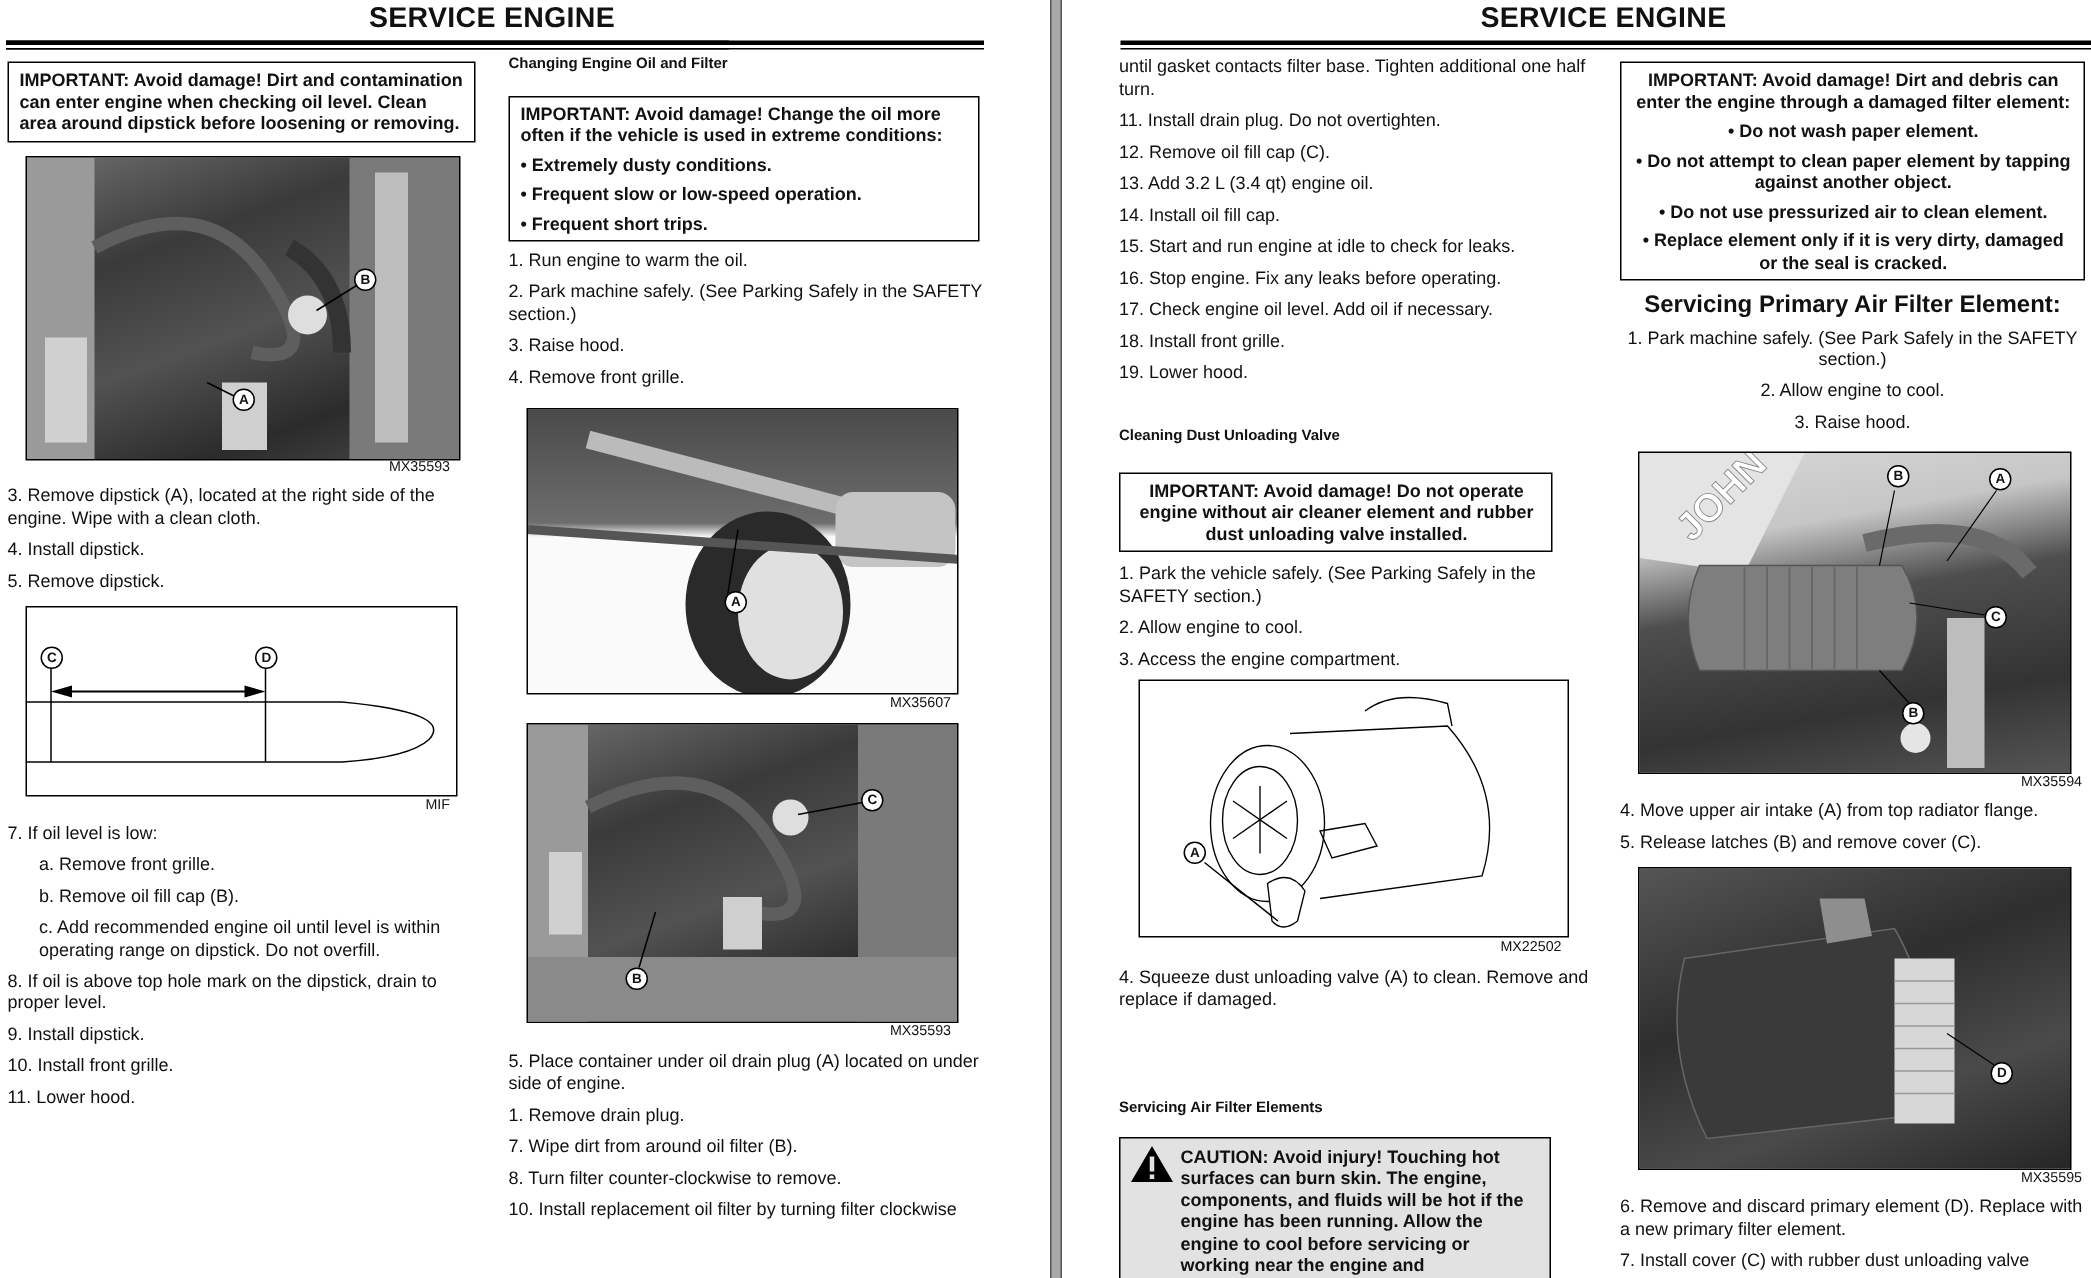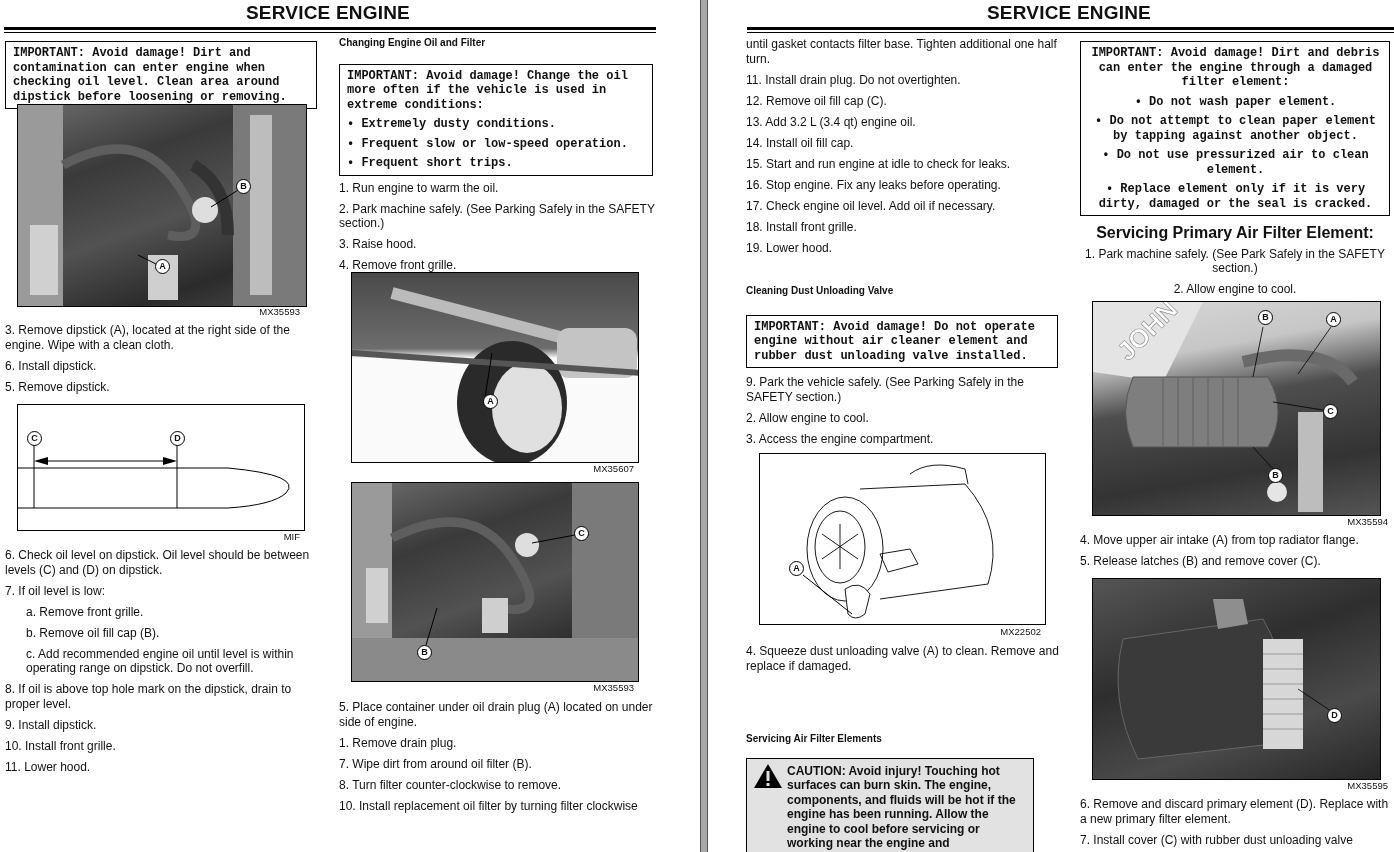--- a/index.html
+++ b/index.html
@@ -8,21 +8,21 @@
   #page-left { left:0; width:700px; }
   #page-right { left:708px; width:686px; }
   .gutter { position:absolute; left:700px; top:0; width:8px; height:852px; background:#a9a9a9; border-left:1px solid #555; border-right:1px solid #555; box-sizing:border-box; }
   .title { position:absolute; top:2px; font-weight:bold; font-size:19px; text-align:center; letter-spacing:0.2px; }
   .rule { position:absolute; height:2px; border-top:3px solid #000; border-bottom:1px solid #000; }
   .rule::after { content:""; display:block; height:2px; }
   .col { position:absolute; font-size:12px; line-height:14.5px; }
   .col p { margin:0 0 6.5px 0; }
   .col p.sub { padding-left:21px; }
   .box { border:1px solid #000; padding:4px 6px 4px 7px; font-weight:bold; font-size:12px; line-height:14.5px; box-sizing:border-box; }
-  .box p { margin:0 0 5px 0;font-family:Liberation Mono, monospace; }
+  .box p { margin:0 0 5px 0; }
   .box p:last-child { margin-bottom:0; }
   .caution { background:#e2e2e2; position:relative; padding:5px 6px 5px 10px; }
   .caution .warn { position:absolute; left:6px; top:4px; width:30px; height:26px; }
   .caution .ctext { display:block; padding-left:30px; text-indent:0; }
   h2.head { margin:0; font-size:10px; font-weight:bold; }
   h3.sub { margin:0 0 6px 0; font-size:16px; font-weight:bold; }
   .fig { position:absolute; border:1px solid #000; box-sizing:border-box; overflow:hidden; }
   .photo { background:linear-gradient(160deg,#6e6e6e 0%,#3a3a3a 30%,#525252 55%,#2b2b2b 80%,#4a4a4a 100%); }
   .figcap { position:absolute; font-size:9.5px; text-align:right; }
   .callout { position:absolute; width:13px; height:13px; border:1px solid #000; border-radius:50%; background:#fff; font-size:9px; font-weight:bold; line-height:13px; text-align:center; }
@@ -55,42 +55,41 @@
       <line x1="193" y1="102" x2="225" y2="82" stroke="#000" stroke-width="1"></line>
       <line x1="120" y1="150" x2="140" y2="160" stroke="#000" stroke-width="1"></line>
     </svg>
     <div class="callout" style="left:218px;top:74px;">B</div>
     <div class="callout" style="left:137px;top:154px;">A</div>
   </div>
   <div class="figcap" style="left:200px;top:306px;width:100px;">MX35593</div>
 
   <div class="col" style="left:5px;top:323px;width:312px;">
     <p>3. Remove dipstick (A), located at the right side of the engine. Wipe with a clean cloth.</p>
-    <p>6. Install dipstick.</p>
+    <p>4. Install dipstick.</p>
     <p>5. Remove dipstick.</p>
   </div>
 
   <div class="fig" style="left:17px;top:404px;width:288px;height:127px;background:#fff;">
     <svg width="288" height="127">
       <line x1="0" y1="63" x2="210" y2="63" stroke="#000" stroke-width="1"></line>
       <line x1="0" y1="103" x2="210" y2="103" stroke="#000" stroke-width="1"></line>
       <path d="M210 63 Q285 70 268 88 Q255 100 210 103" stroke="#000" stroke-width="1" fill="none"></path>
       <line x1="16" y1="40" x2="16" y2="103" stroke="#000" stroke-width="1"></line>
       <line x1="159" y1="40" x2="159" y2="103" stroke="#000" stroke-width="1"></line>
       <line x1="20" y1="56" x2="155" y2="56" stroke="#000" stroke-width="1.2"></line>
       <polygon points="16,56 30,52 30,60" fill="#000"></polygon>
       <polygon points="159,56 145,52 145,60" fill="#000"></polygon>
     </svg>
     <div class="callout" style="left:9px;top:26px;">C</div>
     <div class="callout" style="left:152px;top:26px;">D</div>
   </div>
   <div class="figcap" style="left:200px;top:531px;width:100px;">MIF</div>
 
   <div class="col" style="left:5px;top:548px;width:312px;">
-    <p>6. Check oil level on dipstick. Oil level should be between levels (C) and (D) on dipstick.</p>
     <p>7. If oil level is low:</p>
     <p class="sub">a.  Remove front grille.</p>
     <p class="sub">b.  Remove oil fill cap (B).</p>
     <p class="sub">c.  Add recommended engine oil until level is within operating range on dipstick. Do not overfill.</p>
     <p>8. If oil is above top hole mark on the dipstick, drain to proper level.</p>
     <p>9. Install dipstick.</p>
     <p>10. Install front grille.</p>
     <p>11. Lower hood.</p>
   </div>
 
@@ -161,24 +160,24 @@
     <p>14. Install oil fill cap.</p>
     <p>15. Start and run engine at idle to check for leaks.</p>
     <p>16. Stop engine. Fix any leaks before operating.</p>
     <p>17. Check engine oil level. Add oil if necessary.</p>
     <p>18. Install front grille.</p>
     <p>19. Lower hood.</p>
   </div>
 
   <div class="col" style="left:38px;top:284px;width:318px;">
     <h2 class="head">Cleaning Dust Unloading Valve</h2>
-    <div class="box" style="width:312px;margin-top:16px;margin-bottom:7px;">
+    <div class="box" style="width:289px;margin-top:16px;margin-bottom:7px;text-align:center;">
       <p>IMPORTANT: Avoid damage! Do not operate engine without air cleaner element and rubber dust unloading valve installed.</p>
     </div>
-    <p>9. Park the vehicle safely. (See Parking Safely in the SAFETY section.)</p>
+    <p>1. Park the vehicle safely. (See Parking Safely in the SAFETY section.)</p>
     <p>2. Allow engine to cool.</p>
     <p>3. Access the engine compartment.</p>
   </div>
 
   <div class="fig" style="left:51px;top:453px;width:287px;height:172px;background:#fff;">
     <svg width="287" height="172">
       <path d="M150 20 Q170 5 205 15 L208 30" stroke="#000" fill="none" stroke-width="0.9"></path>
       <path d="M100 35 L205 30 Q245 75 228 130 L120 145" stroke="#000" fill="none" stroke-width="0.9"></path>
       <ellipse cx="85" cy="95" rx="38" ry="52" stroke="#000" fill="#fff" stroke-width="0.9"></ellipse>
       <ellipse cx="80" cy="93" rx="25" ry="36" stroke="#000" fill="none" stroke-width="0.9"></ellipse>

